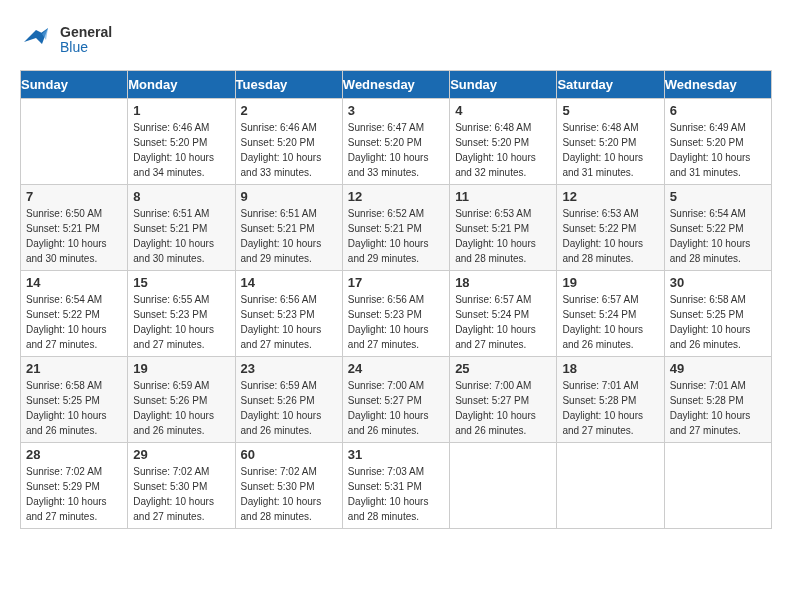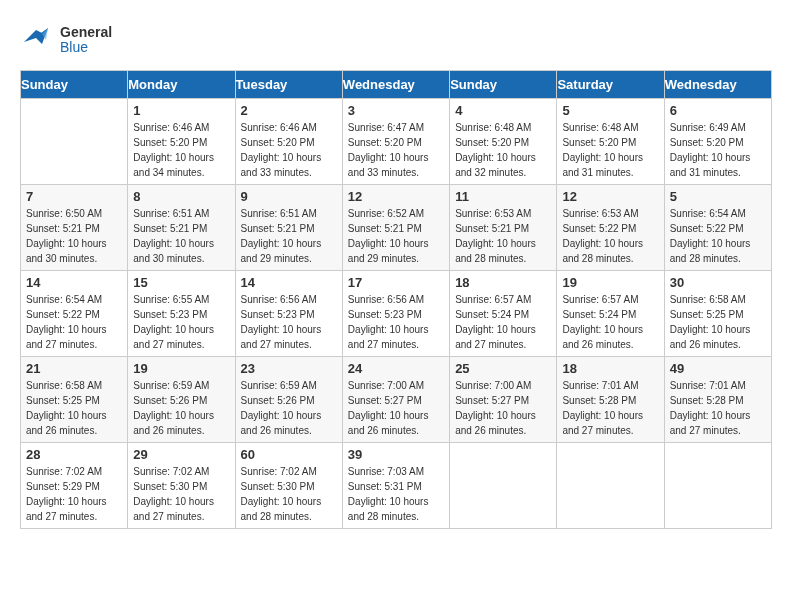--- a/index.html
+++ b/index.html
@@ -238,21 +238,21 @@
         </td>
         <td>
           <span class="day-num">29</span>
           <div class="day-info">Sunrise: 7:02 AM<br>Sunset: 5:30 PM<br>Daylight: 10 hours<br>and 27 minutes.</div>
         </td>
         <td>
           <span class="day-num">60</span>
           <div class="day-info">Sunrise: 7:02 AM<br>Sunset: 5:30 PM<br>Daylight: 10 hours<br>and 28 minutes.</div>
         </td>
         <td>
-          <span class="day-num">39</span>
+          <span class="day-num">31</span>
           <div class="day-info">Sunrise: 7:03 AM<br>Sunset: 5:31 PM<br>Daylight: 10 hours<br>and 28 minutes.</div>
         </td>
         <td class="empty-cell"></td>
         <td class="empty-cell"></td>
         <td class="empty-cell"></td>
       </tr>
     </tbody>
 </table>
 
 </body></html>

